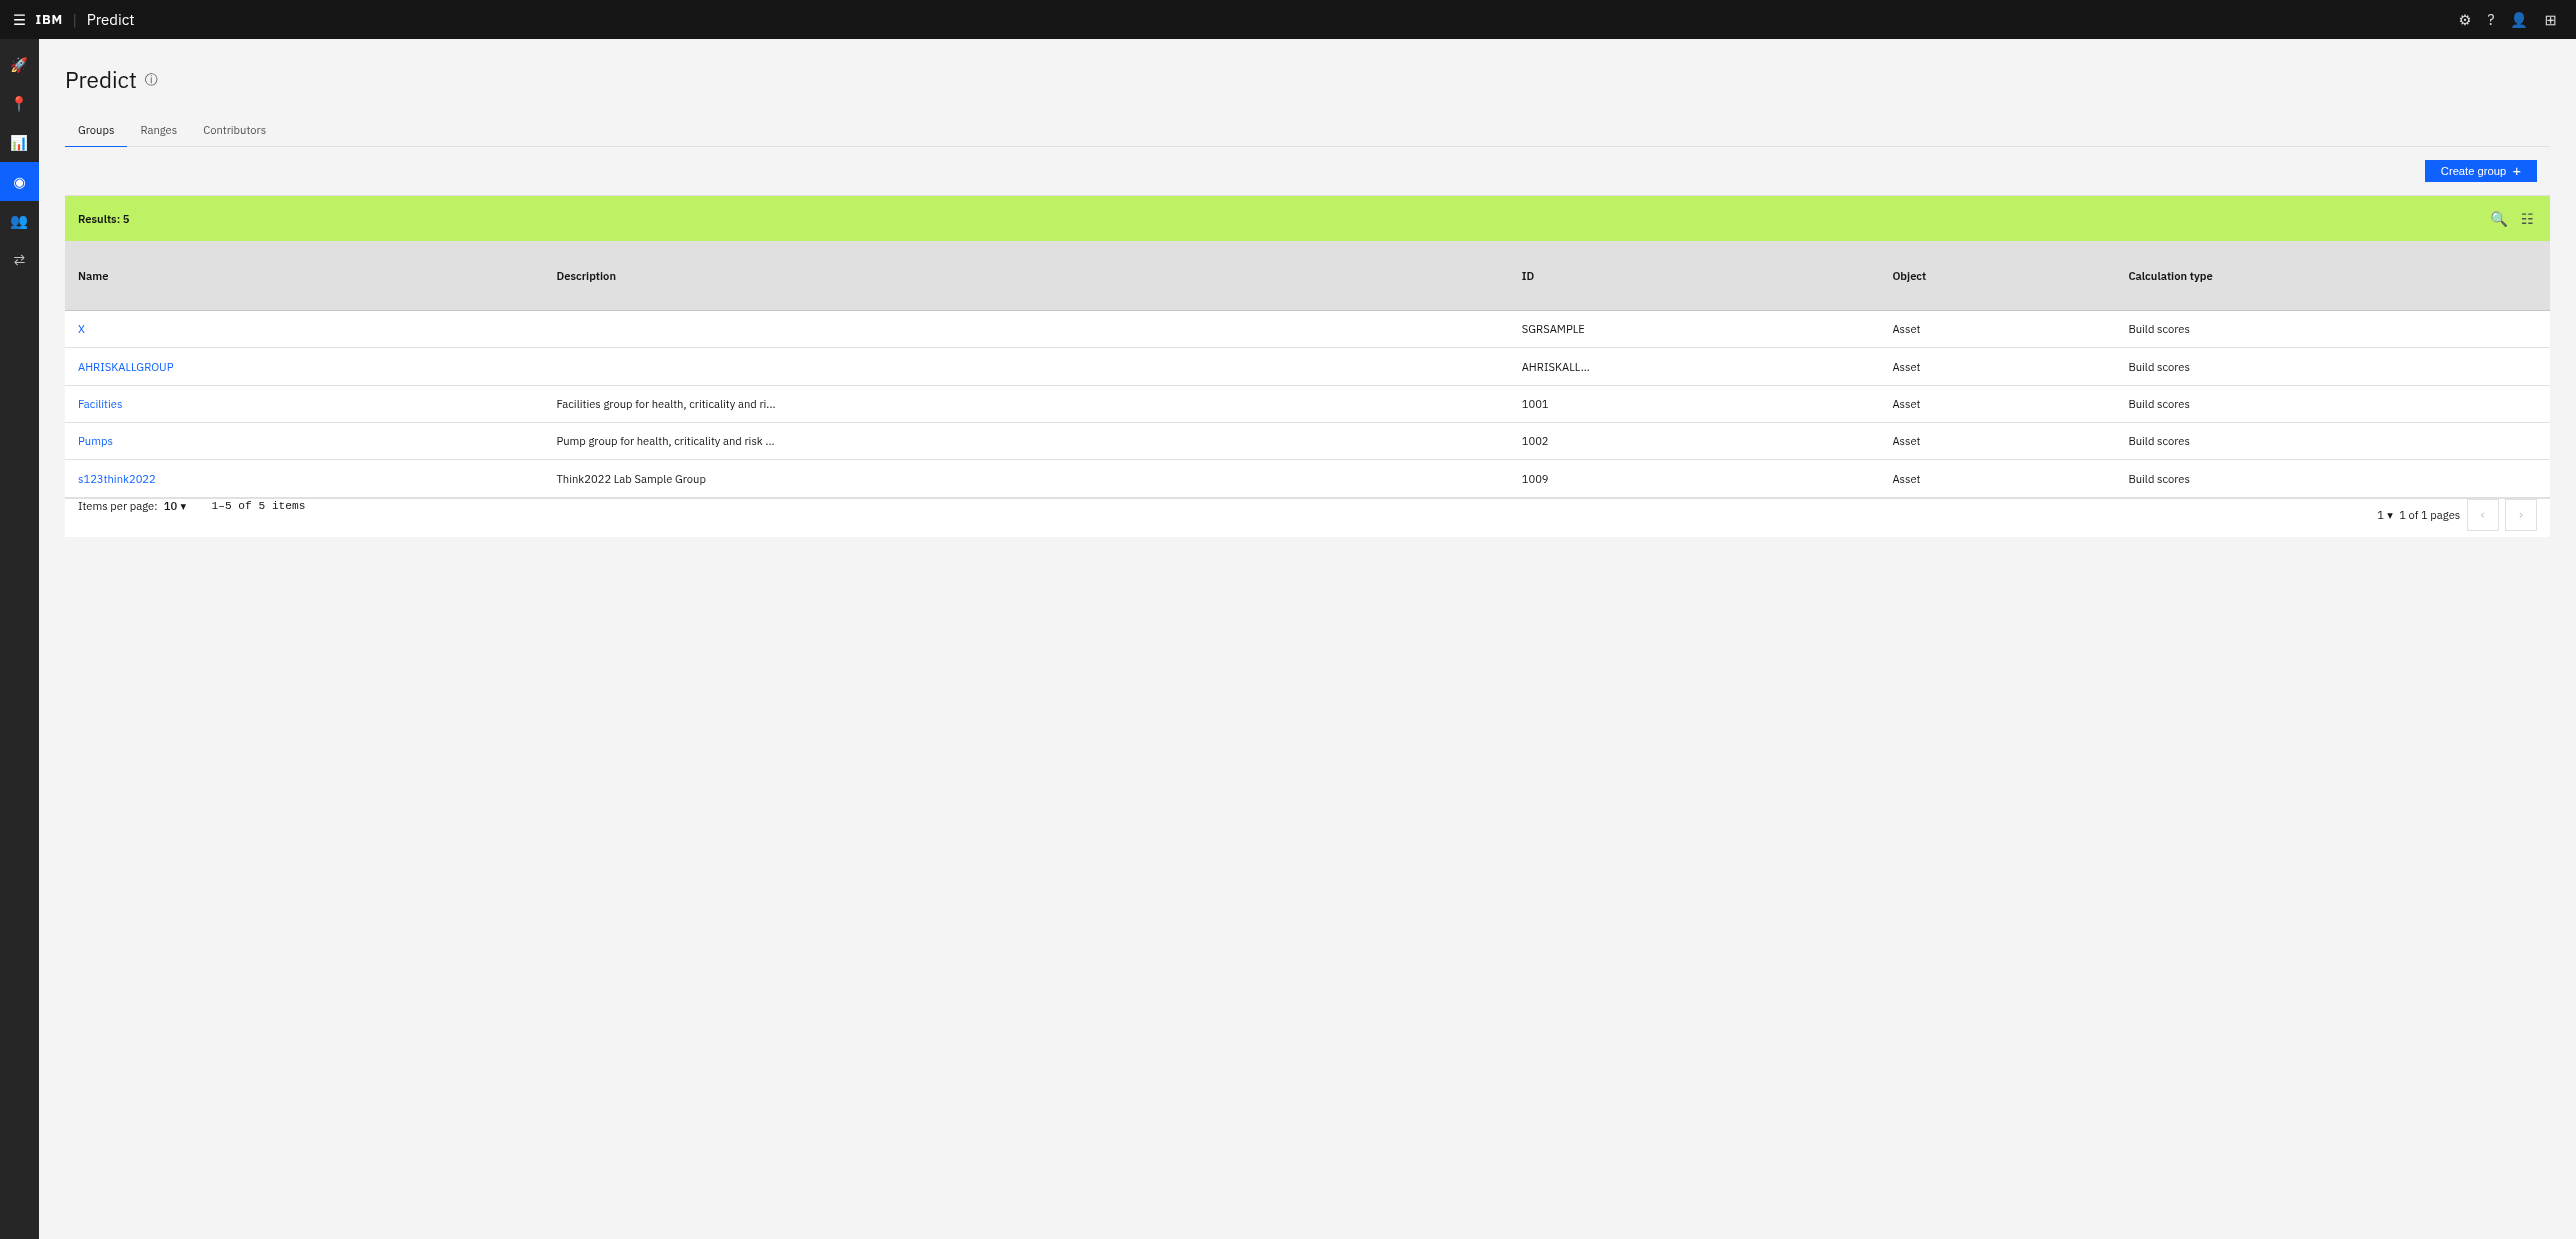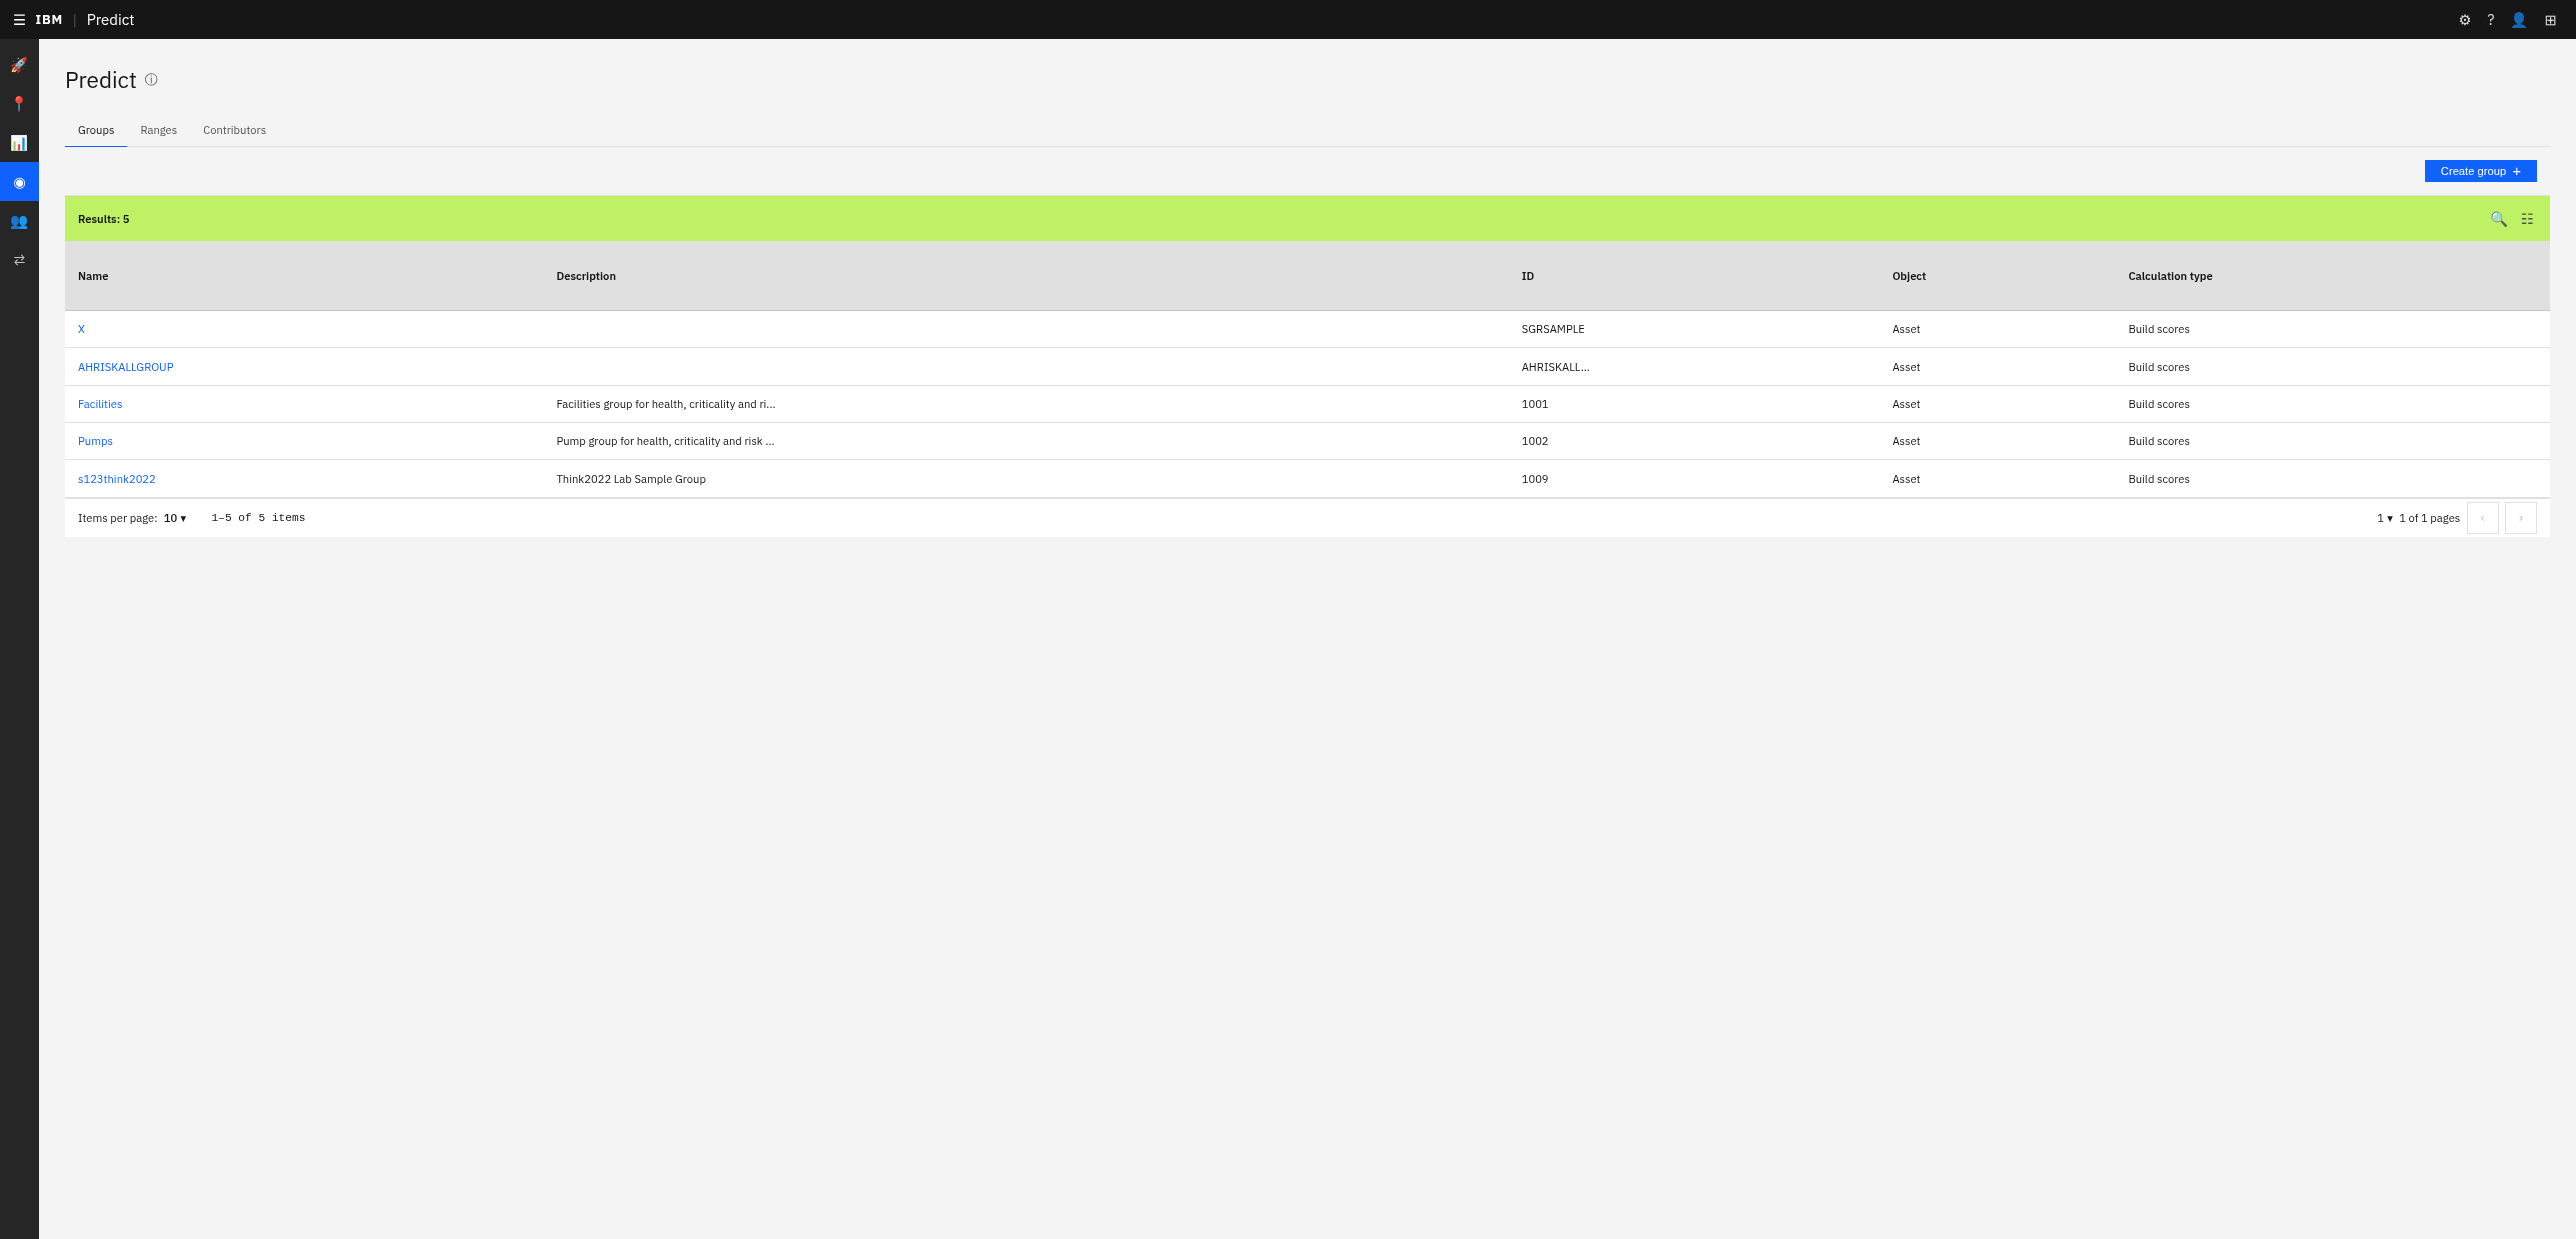--- a/index.html
+++ b/index.html
@@ -166,22 +166,22 @@
     }
     .link-cell {
       color: #0f62fe;
       cursor: pointer;
       text-decoration: none;
     }
 
     
     .pagination-row {
       display: flex;
-      align-items: center;
-      padding: 17px 13px;
+      align-items: flex-start;
+      padding: 0 13px;
       height: 39px;
       border-top: 0.8px solid #e0e0e0;
       background: #fff;
       gap: 13px;
     }
     .pagination-left {
       display: flex;
       align-items: center;
       gap: 6.4px;
       font-size: 11.2px;

